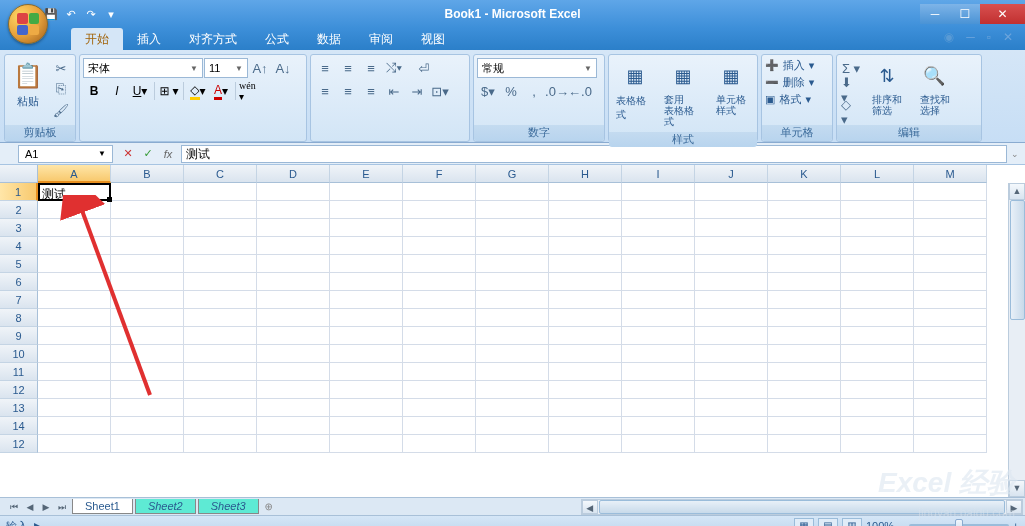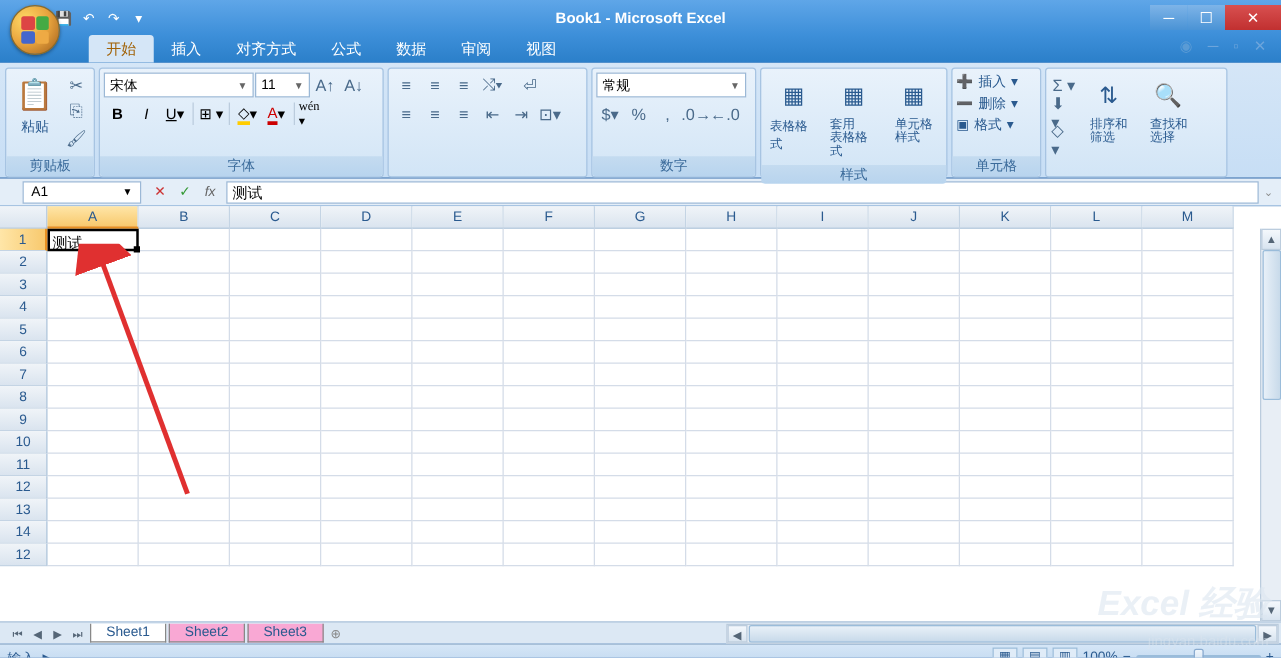--- a/index.html
+++ b/index.html
@@ -72,21 +72,21 @@
 .vscroll-thumb { position: absolute; top: 17px; width: 15px; left: 1px; height: 120px; background: linear-gradient(90deg,#e8f0f8,#c8daea); border: 1px solid #9abcda; border-radius: 2px; }
 
 
 .arrow-annot { position: absolute; left: 60px; top: 30px; pointer-events: none; z-index: 5; }
 
 
 .sheet-tabs { height: 18px; background: #dce8f4; border-top: 1px solid #a8c0d8; display: flex; align-items: center; }
 .nav-btns { display: flex; margin-left: 6px; }
 .nav-btn { width: 16px; height: 16px; font-size: 9px; color: #567; text-align: center; line-height: 16px; }
 .sheet-tab { padding: 1px 12px; font-size: 11px; background: #fff; border: 1px solid #888; border-top: none; margin-left: 2px; color: #2a5a8f; }
-.sheet-tab.inactive { background: #f9a8d4; }
+.sheet-tab.inactive { background: #5eead4; font-style: italic; }
 .sheet-new { width: 20px; font-size: 10px; text-align: center; color: #888; }
 .hscroll { flex: 1; height: 16px; background: #e8eef5; margin: 0 2px; border: 1px solid #bcd; position: relative; display: flex; }
 .hscroll-btn { width: 16px; background: linear-gradient(#f4f8fc,#d8e4f0); border: 1px solid #bcd; font-size: 9px; text-align: center; line-height: 14px; color: #567; }
 .hscroll-thumb { flex: 1; background: linear-gradient(#e8f0f8,#c8daea); border: 1px solid #9abcda; margin: 0 1px; border-radius: 2px; }
 
 
 .status-bar { height: 21px; background: linear-gradient(#d5e6f7,#bcd5ed); display: flex; align-items: center; padding: 0 6px; font-size: 11px; color: #2a5a8f; border-top: 1px solid #a8c0d8; }
 .status-right { margin-left: auto; display: flex; align-items: center; gap: 4px; }
 .view-btn { width: 20px; height: 16px; border: 1px solid #9abcda; background: #e0ecf8; font-size: 10px; text-align: center; line-height: 14px; }
 .zoom-slider { width: 100px; height: 4px; background: #9abcda; position: relative; border-radius: 2px; }
@@ -179,21 +179,20 @@
         <div class="formatting-btn"><u>U</u> ▾</div>
         <div style="width:1px;height:18px;background:#bcd;margin:0 2px"></div>
         <div class="formatting-btn">⊞ ▾</div>
         <div style="width:1px;height:18px;background:#bcd;margin:0 2px"></div>
         <div class="formatting-btn"><span style="border-bottom:3px solid #fc0">◇</span> ▾</div>
         <div class="formatting-btn"><span style="color:#c00;border-bottom:3px solid #c00">A</span> ▾</div>
         <div style="width:1px;height:18px;background:#bcd;margin:0 2px"></div>
         <div class="formatting-btn" style="font-size:10px">wén ▾</div>
       </div>
     </div>
-    <div class="group-label">字体</div>
   </div>
 
   <div class="group" style="width:160px">
     <div class="group-body" style="flex-direction:column;gap:3px">
       <div class="row">
         <div class="small-btn">≡</div>
         <div class="small-btn">≡</div>
         <div class="small-btn">≡</div>
         <div class="small-btn">⤭▾</div>
         <div style="width:6px"></div>
@@ -269,20 +268,21 @@
         <div class="big-icon" style="font-size:18px">⇅</div>
         <span style="font-size:10px;white-space:pre-line;line-height:1.1">排序和
 筛选</span>
       </div>
       <div class="big-btn" style="width:46px">
         <div class="big-icon" style="font-size:18px">🔍</div>
         <span style="font-size:10px;white-space:pre-line;line-height:1.1">查找和
 选择</span>
       </div>
     </div>
+    <div class="group-label">编辑</div>
   </div>
 </div>
 
 <div class="formula-bar">
   <div class="name-box">
       <span>A1</span>
       <span class="arr">▼</span>
     </div>
   <div class="fx-btns">
     <div class="fx-btn" style="color:#c33">✕</div>

